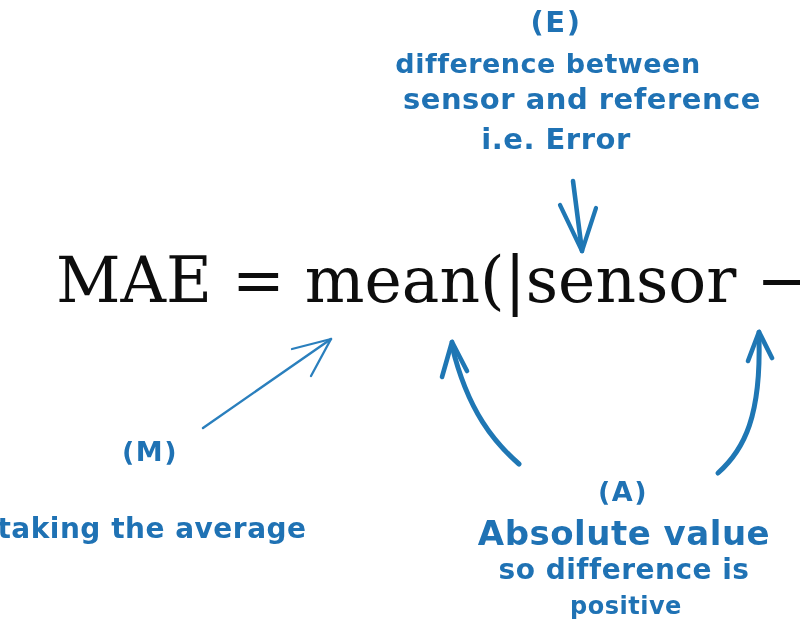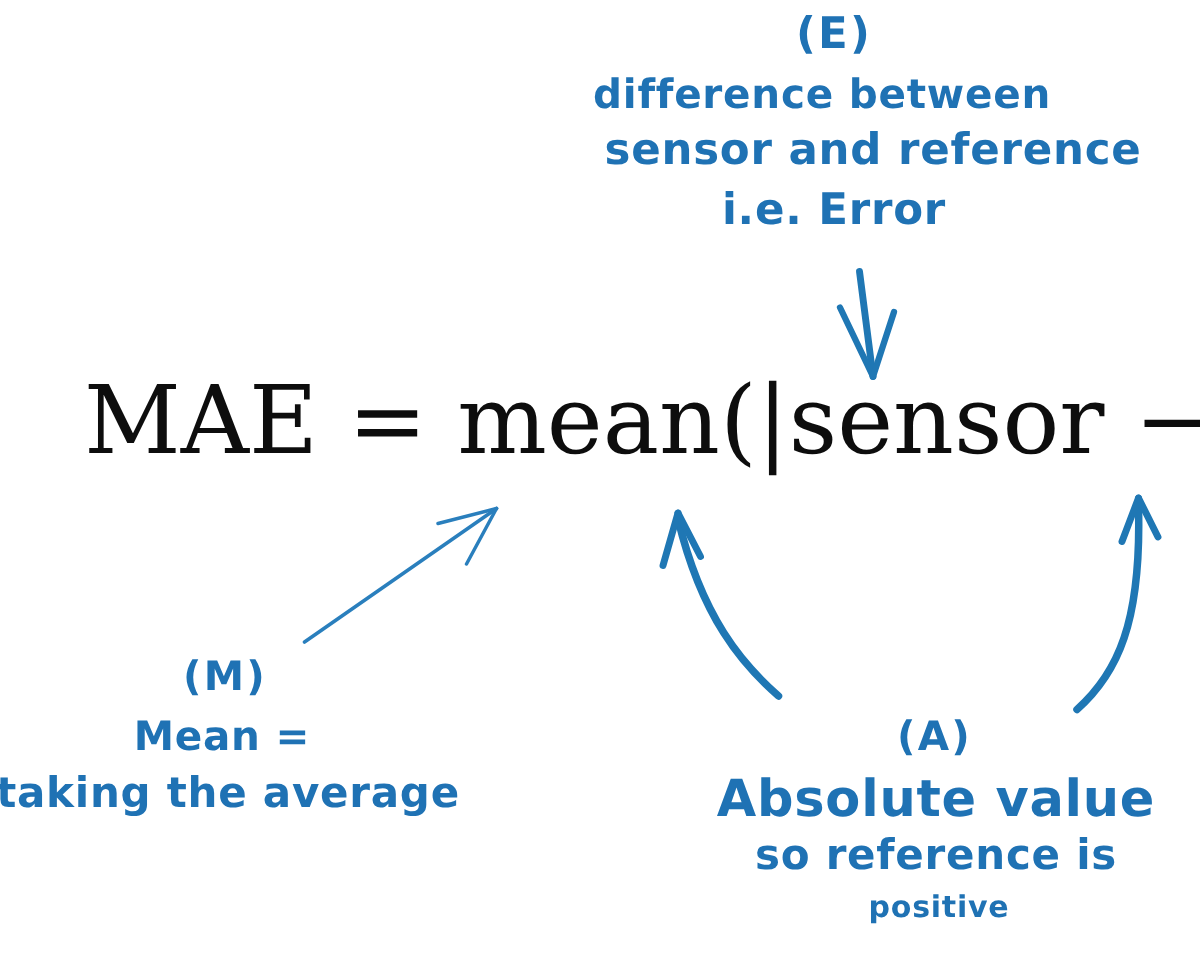--- a/index.html
+++ b/index.html
@@ -42,21 +42,21 @@
 
   
   #annot-m-tag   { left: 150px; top: 438px; font-size: 27px; }
   #annot-m-l1    { left: 148px; top: 478px; font-size: 27px; }
   #annot-m-l2    { left: 152px; top: 515px; font-size: 28px; }
 
   
   #annot-a-tag   { left: 623px; top: 478px; font-size: 27px; }
   #annot-a-l1    { left: 624px; top: 516px; font-size: 34px; }
   #annot-a-l2    { left: 624px; top: 556px; font-size: 28px; }
-  #annot-a-l3    { left: 626px; top: 594px; font-size: 20px; }
+  #annot-a-l3    { left: 626px; top: 594px; font-size: 24px; }
 
   
   #formula {
     position: absolute;
     left: 56px;
     top: 249px;
     width: 740px;
     color: #0d0d0d;
     font-family: "DejaVu Serif", "Liberation Serif", serif;
     font-size: 63px;
@@ -82,26 +82,25 @@
 <div id="canvas">
 
   <div class="annot tag" id="annot-e-tag">(E)</div>
   <div class="annot" id="annot-e-l1">difference between</div>
   <div class="annot" id="annot-e-l2">sensor and reference</div>
   <div class="annot" id="annot-e-l3">i.e. Error</div>
 
   <div id="formula">MAE = mean(|sensor − ref|)</div>
 
   <div class="annot tag" id="annot-m-tag">(M)</div>
-  <div class="annot" id="annot-m-l1">Mean =</div>
   <div class="annot" id="annot-m-l2">taking the average</div>
 
   <div class="annot tag" id="annot-a-tag">(A)</div>
   <div class="annot" id="annot-a-l1">Absolute value</div>
-  <div class="annot" id="annot-a-l2">so reference is</div>
+  <div class="annot" id="annot-a-l2">so difference is</div>
   <div class="annot" id="annot-a-l3">positive</div>
 
   <svg id="arrows" viewBox="0 0 800 637">
 
     <g>
       <path d="M 573 181 L 582 251" stroke="#1f77b4" stroke-width="4.6" fill="none" stroke-linecap="round"></path>
       <path d="M 560 205 L 582 251" stroke="#1f77b4" stroke-width="4.2" fill="none" stroke-linecap="round"></path>
       <path d="M 596 208 L 582 251" stroke="#1f77b4" stroke-width="4.2" fill="none" stroke-linecap="round"></path>
     </g>
 

